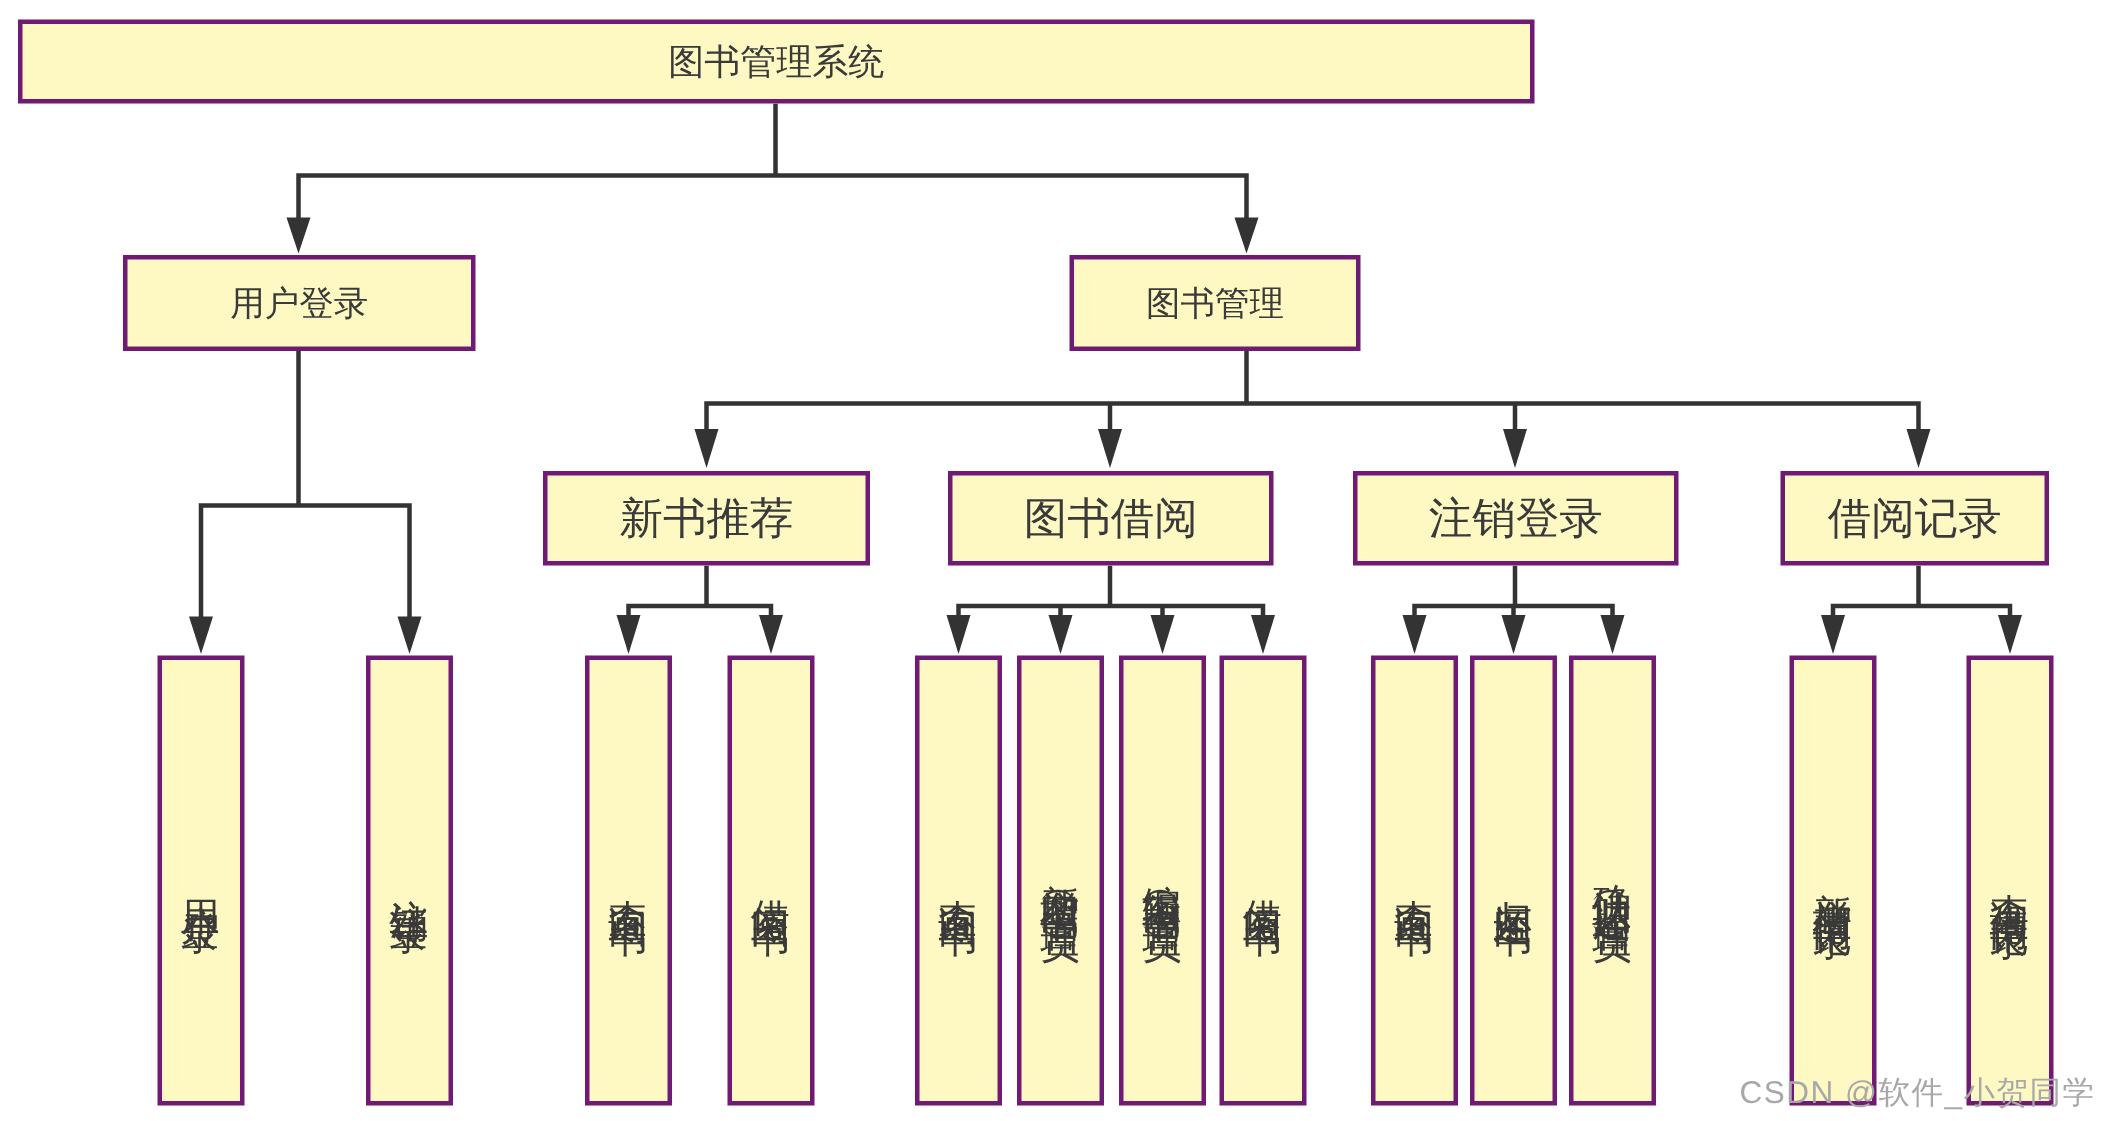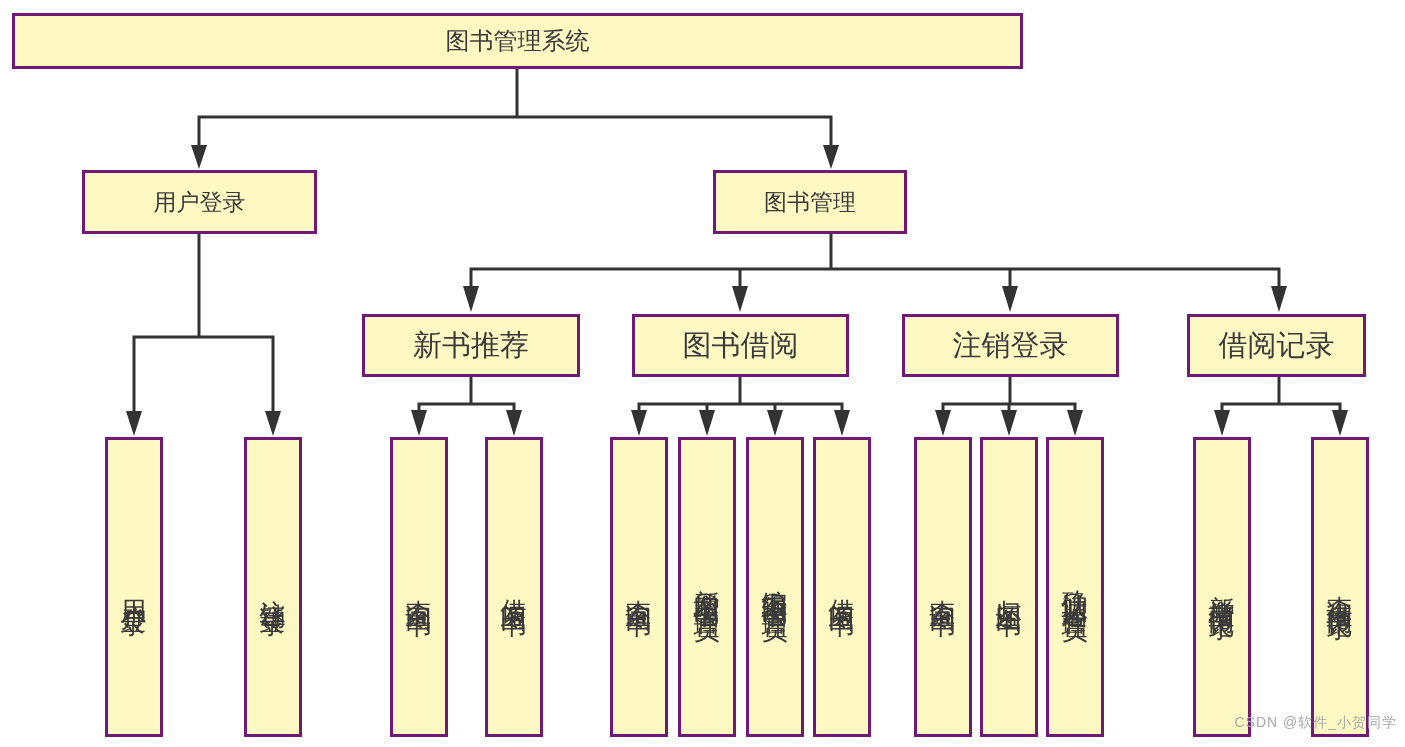--- a/index.html
+++ b/index.html
@@ -36,21 +36,21 @@
   svg.connectors {
     position:absolute; left:0; top:0;
     width:1405px; height:747px;
     pointer-events:none;
   }
   svg.connectors path { stroke:#333333; stroke-width:3; fill:none; }
   svg.connectors polygon { fill:#333333; stroke:none; }
   .watermark {
     position:absolute;
     right:8px; top:714px;
-    font-size:14px;
+    font-size:21px;
     color:#a8a8a8;
     letter-spacing:1px;
   }
 </style>
 </head>
 <body>
 
 <div class="canvas">
 
   <svg class="connectors" viewBox="0 0 1405 747">

